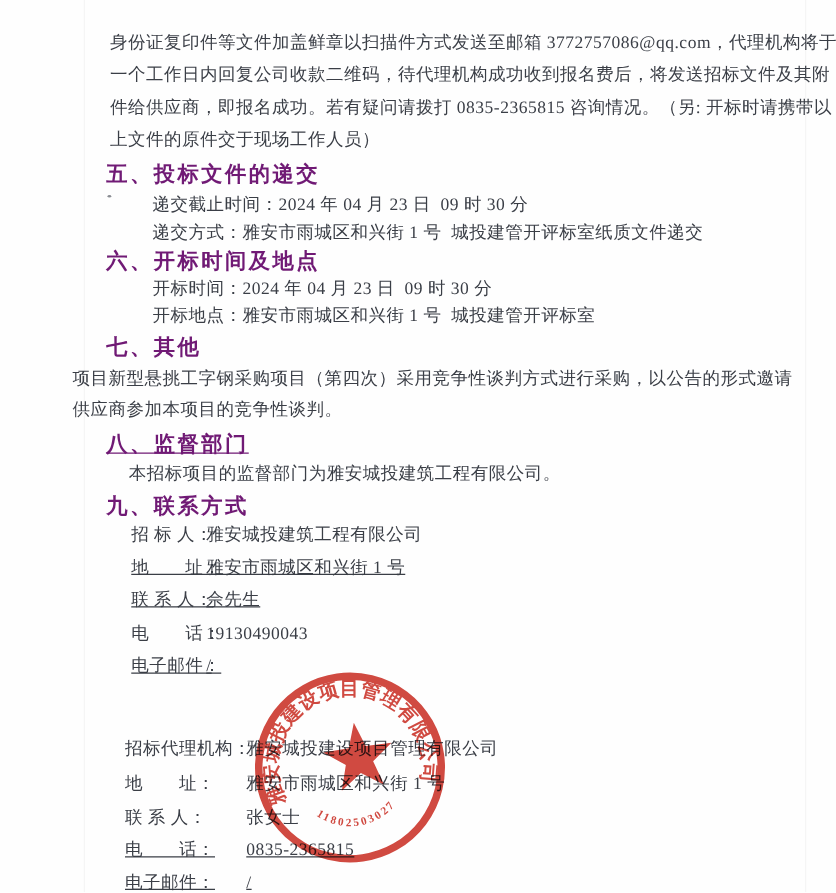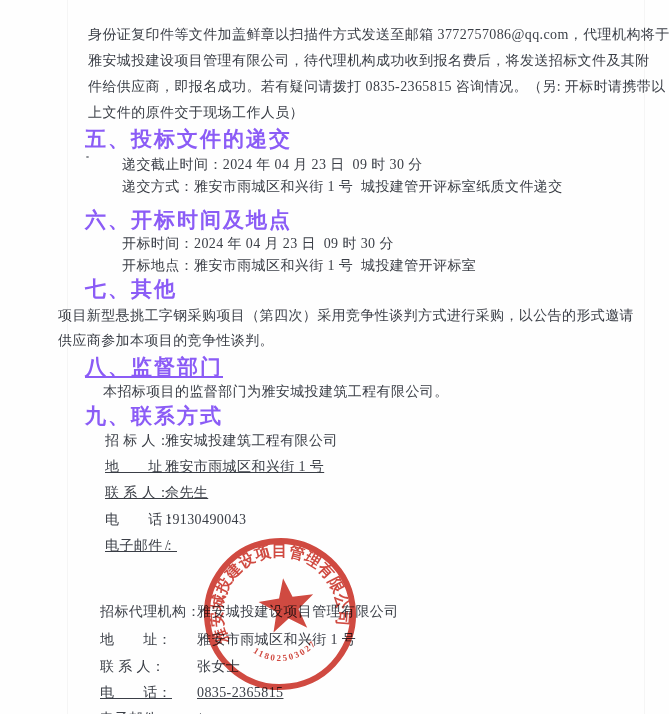--- a/index.html
+++ b/index.html
@@ -15,57 +15,57 @@
   .edge-left{left:67px;}
   .edge-right{left:644px;}
   .speck{position:absolute;left:86px;top:156px;width:3px;height:2px;background:#8a8d93;border-radius:50%;}
   .content{position:absolute;left:0;top:17px;width:669px;padding-top:8px;}
   .line{
     font-size:14px;line-height:19px;letter-spacing:0.4px;
     white-space:pre;color:#3a3e46;
   }
   .intro .line{margin:0 0 7px 88px;}
   .heading{
-    font-size:21px;line-height:21px;font-weight:bold;color:#8b5cf6;
+    font-size:17px;line-height:21px;font-weight:bold;color:#701a75;
     letter-spacing:2px;margin-left:85px;white-space:pre;
   }
   .indented{margin-left:122px;}
   .para{margin-left:58px;}
   .row{display:flex;white-space:pre;}
   .row .label{white-space:pre;}
   .row .value{white-space:pre;}
   .contact .row{margin-left:105px;}
   .contact .row .label{width:60px;}
   .agency .row{margin-left:100px;}
   .agency .row .label{width:97px;}
   
   .mt3{margin-top:3px;}.mt4{margin-top:4px;}.mt5{margin-top:5px;}
   .mt6{margin-top:6px;}.mt7{margin-top:7px;text-decoration:underline;}.mt8{margin-top:8px;}
-  .mt9{margin-top:9px;}.mt2{margin-top:14px;}.mt34{margin-top:47px;}
+  .mt9{margin-top:9px;}.mt2{margin-top:2px;}.mt34{margin-top:47px;}
   .seal{
     position:absolute;left:192px;top:526px;width:176px;height:176px;
     transform:rotate(-8deg);
     mix-blend-mode:multiply;opacity:0.92;
     pointer-events:none;
   }
 </style>
 </head>
 <body>
 
 <div class="page">
 
   <div class="scan-edge edge-left"></div>
   <div class="scan-edge edge-right"></div>
   <div class="speck"></div>
 
   <div class="content">
 
     <div class="intro">
       <div class="line">身份证复印件等文件加盖鲜章以扫描件方式发送至邮箱 3772757086@qq.com，代理机构将于</div>
-      <div class="line">雅安城投建设项目管理有限公司，待代理机构成功收到报名费后，将发送招标文件及其附</div>
+      <div class="line">一个工作日内回复公司收款二维码，待代理机构成功收到报名费后，将发送招标文件及其附</div>
       <div class="line">件给供应商，即报名成功。若有疑问请拨打 0835-2365815 咨询情况。（另: 开标时请携带以</div>
       <div class="line">上文件的原件交于现场工作人员）</div>
     </div>
 
     <div class="heading mt3">五、投标文件的递交</div>
     <div class="line indented mt5">递交截止时间：2024 年 04 月 23 日  09 时 30 分</div>
     <div class="line indented mt3">递交方式：雅安市雨城区和兴街 1 号  城投建管开评标室纸质文件递交</div>
 
     <div class="heading mt2">六、开标时间及地点</div>
     <div class="line indented mt3">开标时间：2024 年 04 月 23 日  09 时 30 分</div>

